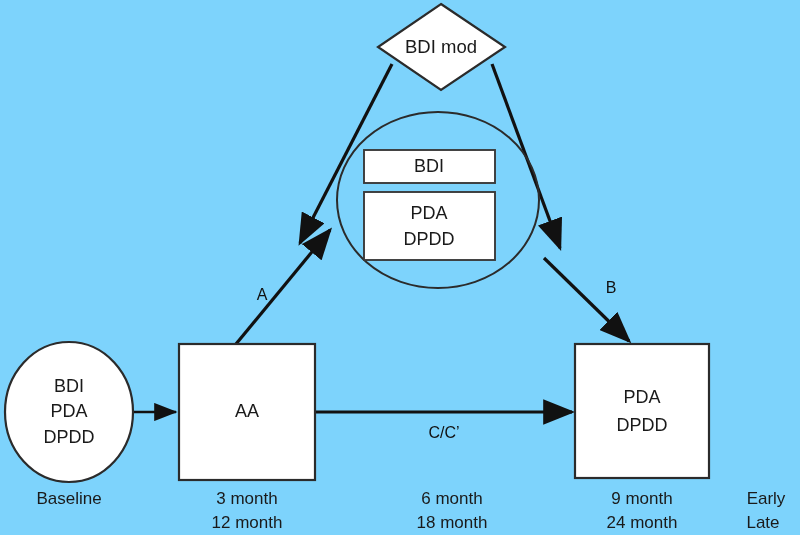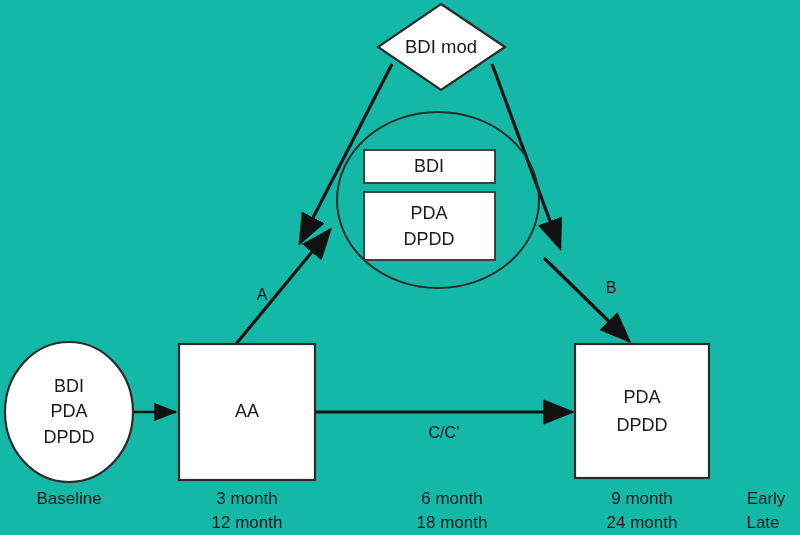--- a/index.html
+++ b/index.html
@@ -9,21 +9,21 @@
     background: #ffffff;
   }
   body {
     font-family: "Liberation Sans", sans-serif;
     color: #1a1a1a;
   }
   #canvas {
     position: relative;
     width: 800px;
     height: 535px;
-    background: #14b8a6;
+    background: #7dd3fc;
     overflow: hidden;
   }
   #diagram-svg {
     position: absolute;
     left: 0;
     top: 0;
     width: 800px;
     height: 535px;
   }
   .node-text {

